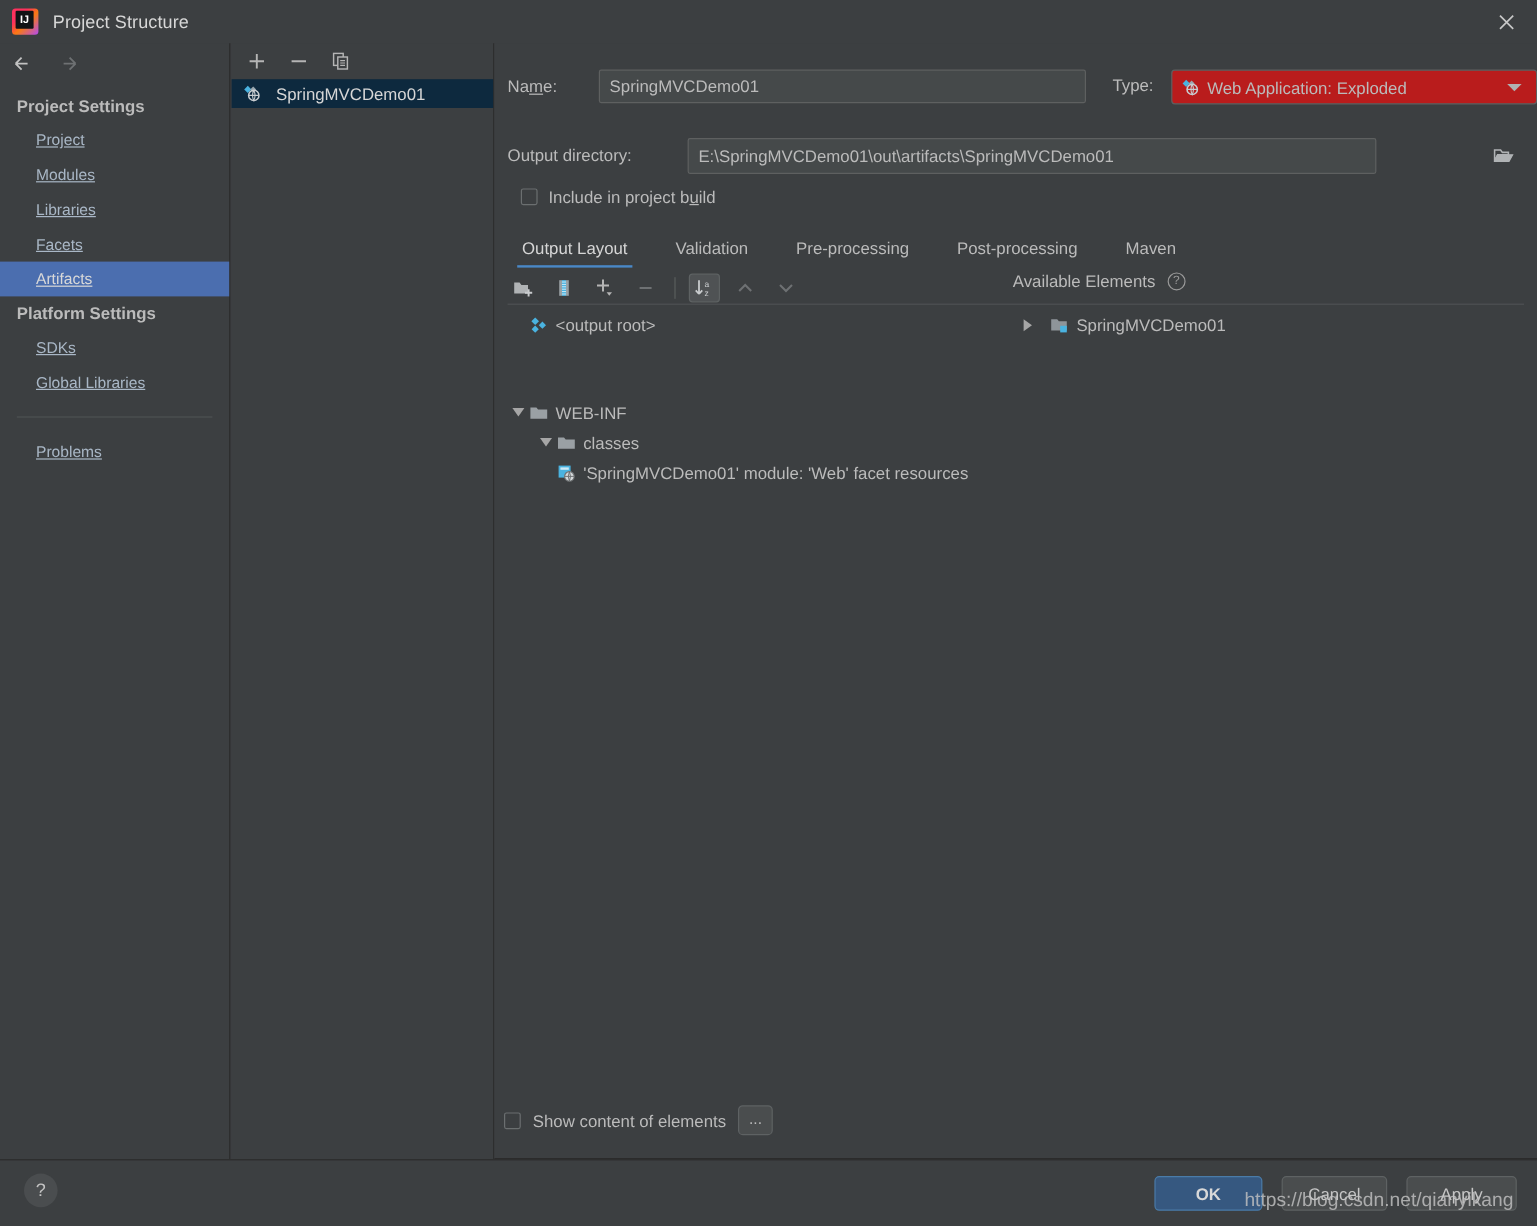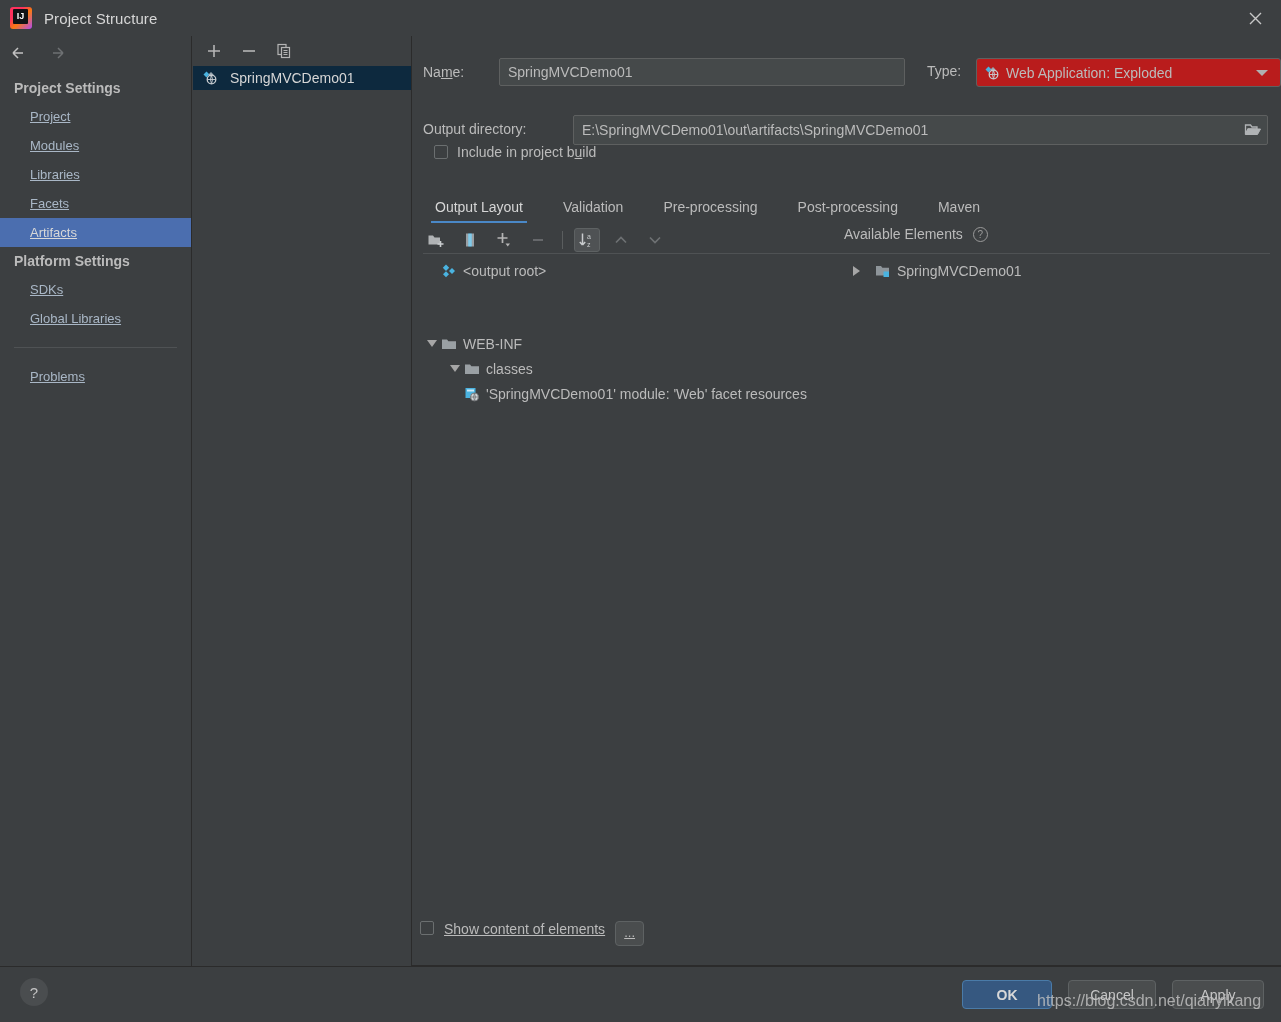--- a/index.html
+++ b/index.html
@@ -131,30 +131,30 @@
   .combo-arrow {
     margin-left: auto; margin-right: 6px;
     width: 0; height: 0;
     border-left: 6px solid transparent; border-right: 6px solid transparent;
     border-top: 6px solid #b0b0b0;
   }
 
   .row-outdir { position: absolute; left: 11px; top: 79px; width: 847px; height: 30px; }
   #outdir-label { position: absolute; left: 0; top: 6px; }
   #outdir-field {
-    position: absolute; left: 150px; top: 0; width: 695px; height: 30px;
+    position: absolute; left: 150px; top: 0; width: 574px; height: 30px;
     padding-right: 34px;
   }
   .browse-btn {
     position: absolute; right: 2px; top: 2px; width: 30px; height: 26px;
     display: flex; align-items: center; justify-content: center; cursor: pointer;
   }
 
   .row-include {
-    position: absolute; left: 22px; top: 108px;
+    position: absolute; left: 22px; top: 120px;
     display: flex; align-items: center; gap: 9px; cursor: pointer;
   }
   .checkbox {
     width: 14px; height: 14px; border: 1px solid #6b6f70;
     border-radius: 2px; background: #3c3f41; flex: none;
   }
 
   
   .tabs {
     position: absolute; left: 11px; top: 156px;
@@ -209,21 +209,21 @@
     align-items: center; justify-content: center;
   }
   .tw-down { width:0;height:0;border-left:5px solid transparent;border-right:5px solid transparent;border-top:7px solid #a6a6a6; }
   .tw-right { width:0;height:0;border-top:5px solid transparent;border-bottom:5px solid transparent;border-left:7px solid #a6a6a6; }
   .tree-icon { width: 18px; flex: none; display: flex; align-items: center; justify-content: center; margin-right: 5px; }
   .tree-label { white-space: nowrap; }
 
   
   .show-content {
     position: absolute; left: 8px; bottom: 20px;
-    display: flex; align-items: flex-start; gap: 10px; text-decoration: underline;
+    display: flex; align-items: center; gap: 10px;
   }
   .sc-label { font-size: 14px; color: #bbbbbb; cursor: pointer; }
   .ellipsis-btn {
     width: 29px; height: 25px; background: #4a4d4e;
     border: 1px solid #5e6263; border-radius: 4px;
     color: #bbbbbb; font-size: 13px;
     display: flex; align-items: center; justify-content: center;
     cursor: pointer; line-height: 0.5;
   }
   .detail-bottom-border {

